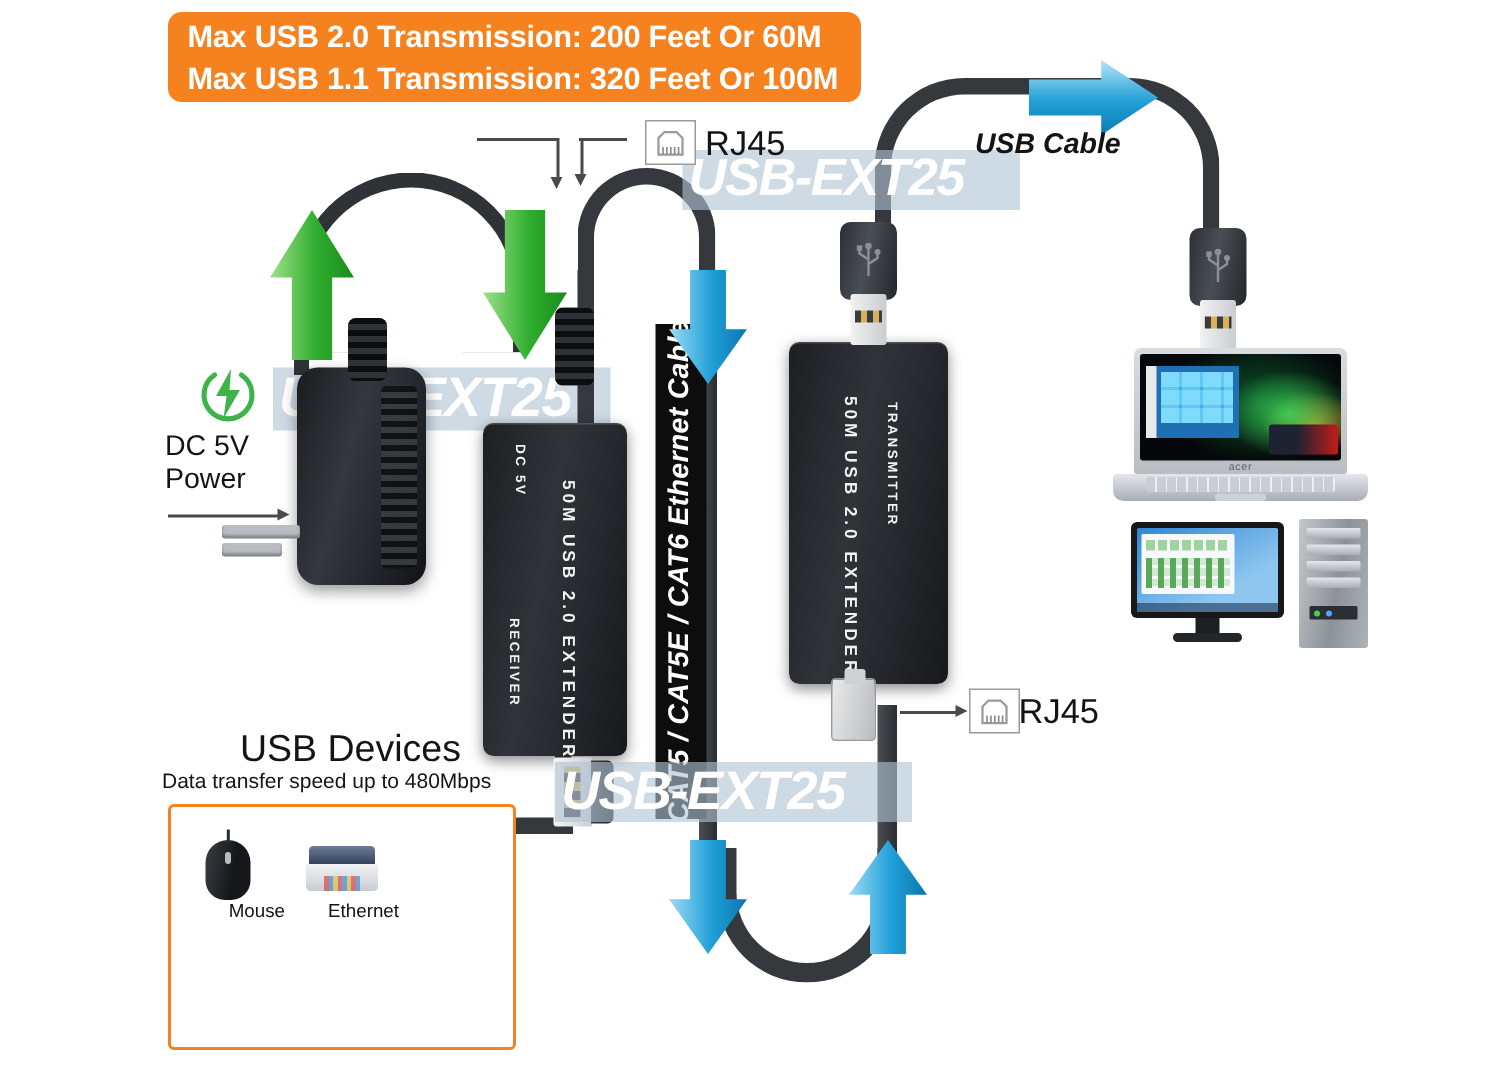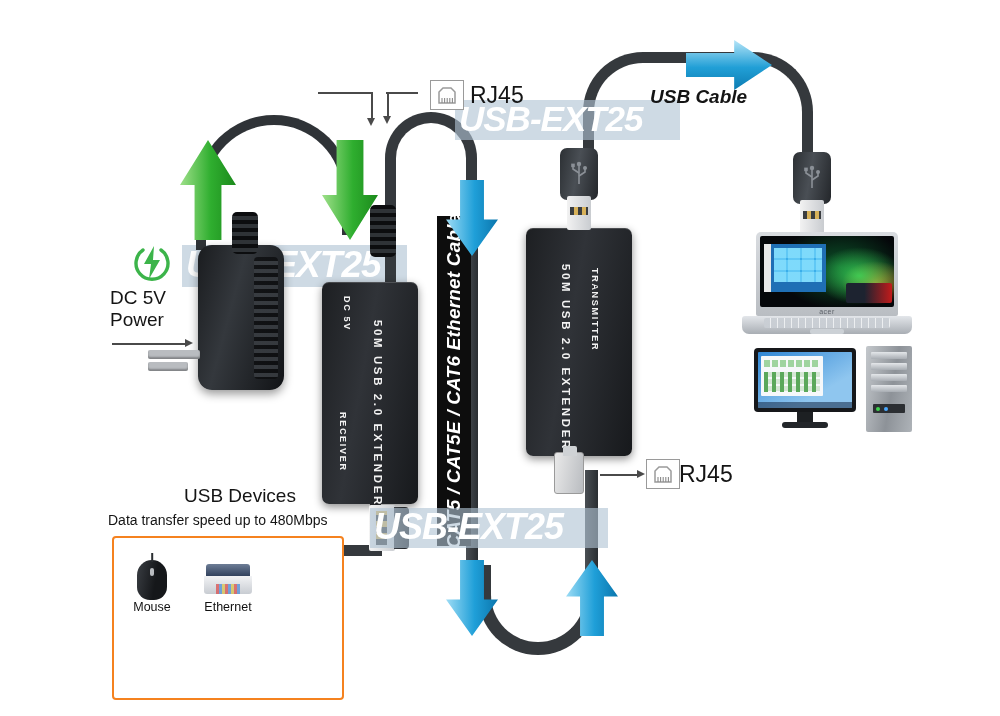--- a/index.html
+++ b/index.html
@@ -23,21 +23,21 @@
     letter-spacing:-0.2px; white-space:nowrap;
   }
 
   
   .lbl { position:absolute; white-space:nowrap; color:#141414; }
   .lbl-power-port { left:197px; top:80px; font-size:23px; }
   .lbl-rj45-1 { left:470px; top:82px; font-size:23px; }
   .lbl-rj45-2 { left:679px; top:461px; font-size:23px; }
   .lbl-usb-cable { left:650px; top:86px; font-size:19px; font-style:italic; font-weight:bold; }
   .lbl-dc5v { left:110px; top:287px; font-size:19px; line-height:22px; }
-  .lbl-usb-devices { left:184px; top:485px; font-size:19px; }
+  .lbl-usb-devices { left:160px; top:485px; font-size:25px; }
   .lbl-speed { left:108px; top:512px; font-size:14px; }
 
   
   .wm {
     position:absolute; background:rgba(176,196,212,.62);
     color:#ffffff; font-style:italic; font-weight:bold;
     letter-spacing:-1px; display:flex; align-items:center;
     overflow:hidden;
   }
   .wm span { transform:translateY(-1px); }
@@ -210,21 +210,21 @@
   
   .dev-panel {
     position:absolute; left:112px; top:536px; width:232px; height:164px;
     border:2.4px solid #F5821F; border-radius:4px; background:#fff;
   }
   .dev-grid {
     position:absolute; inset:0; display:grid;
     grid-template-columns:repeat(3,1fr); grid-template-rows:repeat(2,1fr);
   }
   .dev-cell { position:relative; display:flex; flex-direction:column;
-              align-items:center; justify-content:flex-end; padding-bottom:3px; }
+              align-items:flex-end; justify-content:flex-end; padding-bottom:3px; }
   .dev-cell .art { width:100%; height:44px; position:relative; }
   .dev-cell .cap { font-size:12.5px; color:#111; line-height:15px; }
 
   
   .mouse-art {
     position:absolute; left:50%; top:4px; transform:translateX(-50%);
     width:30px; height:40px; border-radius:15px 15px 13px 13px;
     background:linear-gradient(100deg,#3a3e43,#15171a 60%);
   }
   .mouse-art::before {
@@ -509,20 +509,24 @@
     </div>
 
   <div class="arrow arr-up-green" style="left:180px; top:140px;"></div>
   <div class="arrow arr-down-green" style="left:322px; top:140px;"></div>
 
   <div class="arrow arr-blue-down" style="left:446px; top:180px;"></div>
   <div class="arrow arr-blue-down" style="left:446px; top:560px;"></div>
   <div class="arrow arr-blue-up" style="left:566px; top:560px;"></div>
   <div class="arrow arr-blue-right" style="left:686px; top:40px;"></div>
 
+  <div class="banner">
+    <div>Max USB 2.0 Transmission: 200 Feet Or 60M</div>
+    <div>Max USB 1.1 Transmission: 320 Feet Or 100M</div>
+  </div>
 
   <div class="leader leader-h" style="left:318px; top:92px; width:54px;"></div>
   <div class="leader leader-v" style="left:371px; top:92px; height:28px;"></div>
   <div class="tip-down" style="left:367px; top:118px;"></div>
 
   <div class="leader leader-h" style="left:386px; top:92px; width:32px;"></div>
   <div class="leader leader-v" style="left:387px; top:92px; height:26px;"></div>
   <div class="tip-down" style="left:383px; top:116px;"></div>
   <div class="rj45-icon" style="left:430px; top:80px;">
     <svg width="22" height="20" viewBox="0 0 22 20">

